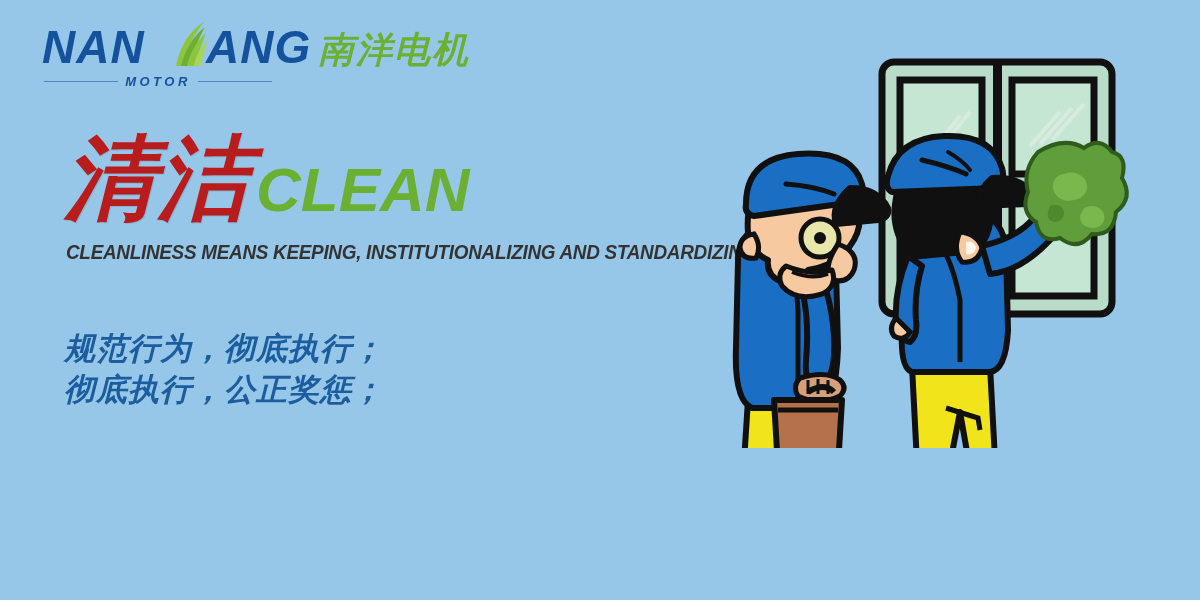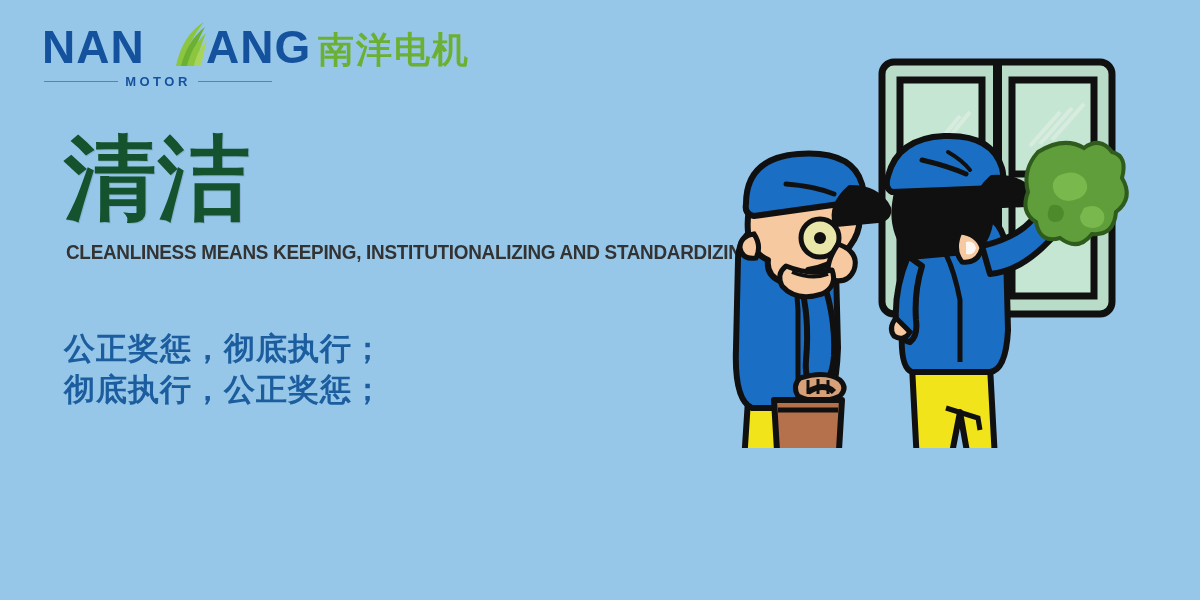--- a/index.html
+++ b/index.html
@@ -3,21 +3,21 @@
 <meta charset="utf-8">
 <style>
   html,body{margin:0;padding:0;}
   body{
     width:1200px;height:600px;overflow:hidden;
     font-family:"Liberation Sans","DejaVu Sans",sans-serif;
     background:#97c7e8;
   }
   #poster{
     position:relative;width:1200px;height:448px;
-    background:#97c7e8;overflow:hidden;
+    background:#97c7e8;overflow:hidden;font-style:italic;
   }
 
   
   #logo{position:absolute;left:42px;top:20px;width:430px;height:62px;}
   #logo .wordmark{
     position:absolute;left:0;top:0;
     font-size:46px;font-weight:bold;letter-spacing:1px;
     color:#15529e;line-height:46px;
     font-family:"Liberation Sans","DejaVu Sans",sans-serif;
   }
@@ -35,21 +35,21 @@
   #logo .cn{
     position:absolute;left:276px;top:12px;
     font-size:36px;font-weight:bold;color:#6cb033;letter-spacing:2px;
     line-height:36px;
     font-family:"DejaVu Sans","Liberation Sans",sans-serif;
   }
 
   
   #headline{position:absolute;left:64px;top:125px;height:100px;display:flex;align-items:flex-end;}
   #headline .cn-big{
-    font-size:92px;font-weight:bold;color:#14532d;line-height:92px;
+    font-size:92px;font-weight:bold;color:#b91c1c;line-height:92px;
     letter-spacing:2px;
     font-family:"DejaVu Sans","Liberation Sans",sans-serif;
     text-shadow:1px 1px 0 rgba(120,160,195,.55);
   }
   #headline .en-big{
     font-size:62px;font-weight:bold;color:#6cb033;line-height:62px;
     letter-spacing:0px;margin-left:4px;position:relative;top:-4px;
     font-family:"Liberation Sans","DejaVu Sans",sans-serif;
   }
 
@@ -100,28 +100,29 @@
       <div class="rule"></div>
       <div class="motor">MOTOR</div>
       <div class="rule"></div>
     </div>
 
     <div class="cn">南洋电机</div>
   </div>
 
   <div id="headline">
     <span class="cn-big">清洁</span>
+    <span class="en-big">CLEAN</span>
   </div>
 
   <div id="sub">
     <div class="sub-en">CLEANLINESS MEANS KEEPING, INSTITUTIONALIZING AND STANDARDIZING</div>
   </div>
 
   <div id="body-lines">
-    <div class="line">公正奖惩，彻底执行；</div>
+    <div class="line">规范行为，彻底执行；</div>
     <div class="line">彻底执行，公正奖惩；</div>
   </div>
 
   <div id="illustration">
     <svg width="540" height="600" viewBox="0 0 540 600" aria-hidden="true">
 
       <g>
         <path d="M20 520 L120 514 L118 522 L22 526 Z" fill="#3e5560" opacity=".85"></path>
         <path d="M150 512 L240 509 L238 517 L152 519 Z" fill="#3e5560" opacity=".85"></path>
         <path d="M260 508 L330 506 L328 514 L262 515 Z" fill="#3e5560" opacity=".85"></path>

